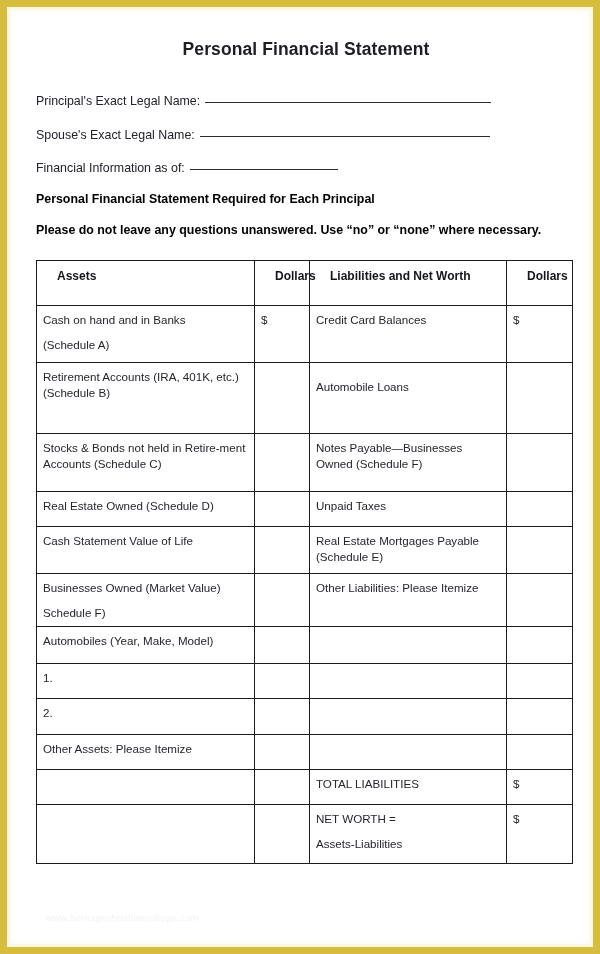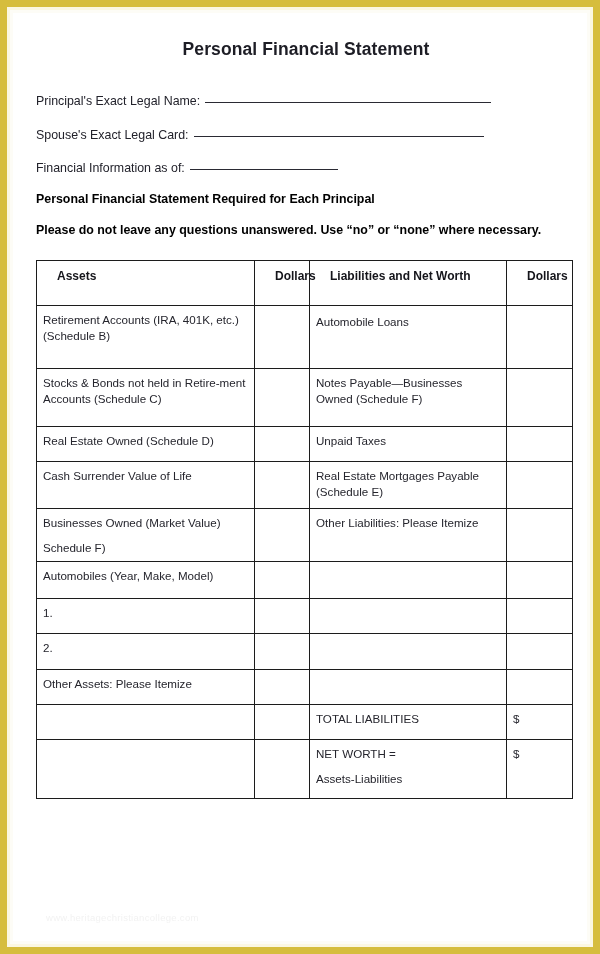--- a/index.html
+++ b/index.html
@@ -155,21 +155,21 @@
 
       <div class="doc">
 
         <div class="doc-title">Personal Financial Statement</div>
 
         <div class="field-line" style="top:81px;">
           <span>Principal's Exact Legal Name:</span><span class="rule rule-long"></span>
         </div>
 
         <div class="field-line" style="top:115px;">
-          <span>Spouse's Exact Legal Card:</span><span class="rule rule-long2"></span>
+          <span>Spouse's Exact Legal Name:</span><span class="rule rule-long2"></span>
         </div>
 
         <div class="field-line" style="top:148px;">
           <span>Financial Information as of:</span><span class="rule rule-short"></span>
         </div>
 
         <div class="note-line" style="top:179px;">Personal Financial Statement Required for Each Principal</div>
 
         <div class="note-line" style="top:210px;">Please do not leave any questions unanswered. Use “no” or “none” where necessary.</div>
 
@@ -183,48 +183,58 @@
           <thead>
             <tr class="r-head">
               <th>Assets</th>
               <th>Dollars</th>
               <th>Liabilities and Net Worth</th>
               <th>Dollars</th>
             </tr>
           </thead>
           <tbody>
 
+            <tr class="r-h58">
+              <td>
+                <span>Cash on hand and in Banks</span>
+                <span class="cell-gap"></span>
+                <span>(Schedule A)</span>
+              </td>
+              <td>$</td>
+              <td>Credit Card Balances</td>
+              <td>$</td>
+            </tr>
 
             <tr class="r-h62">
               <td>
                 <span>Retirement Accounts (IRA, 401K, etc.)</span><br>
                 <span>(Schedule B)</span>
               </td>
               <td></td>
-              <td style="padding-top:8px;">Automobile Loans</td>
+              <td style="padding-top:16px;">Automobile Loans</td>
               <td></td>
             </tr>
 
             <tr class="r-h58b">
               <td>Stocks &amp; Bonds not held in Retire-ment Accounts (Schedule C)</td>
               <td></td>
               <td>Notes Payable—Businesses Owned (Schedule F)</td>
               <td></td>
             </tr>
 
 
             <tr class="r-h36">
               <td>Real Estate Owned (Schedule D)</td>
               <td></td>
               <td>Unpaid Taxes</td>
               <td></td>
             </tr>
 
             <tr class="r-h47">
-              <td>Cash Surrender Value of Life</td>
+              <td>Cash Statement Value of Life</td>
               <td></td>
               <td class="indent-1">Real Estate Mortgages Payable (Schedule E)</td>
               <td></td>
             </tr>
 
             <tr class="r-h50">
               <td>
                 <span>Businesses Owned (Market Value)</span>
                 <span class="cell-gap"></span>
                 <span>Schedule F)</span>

